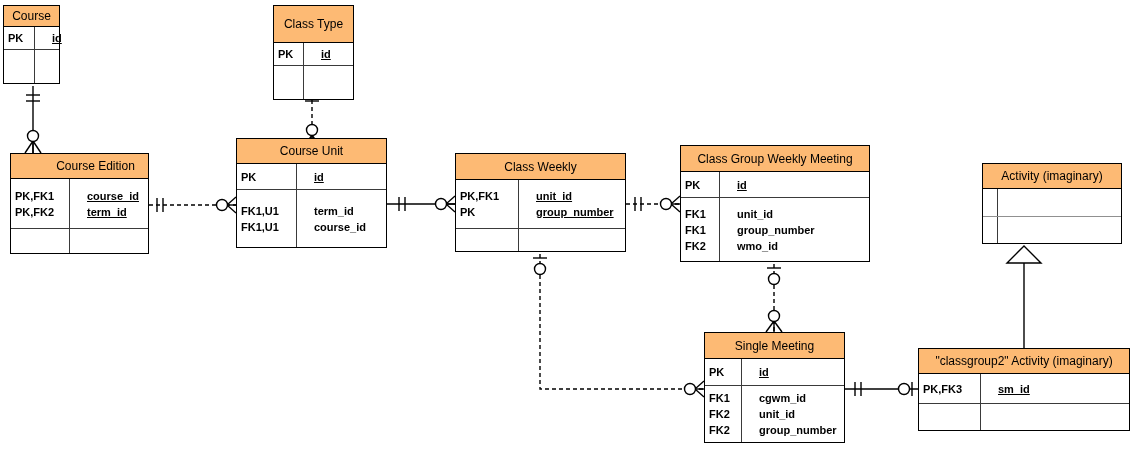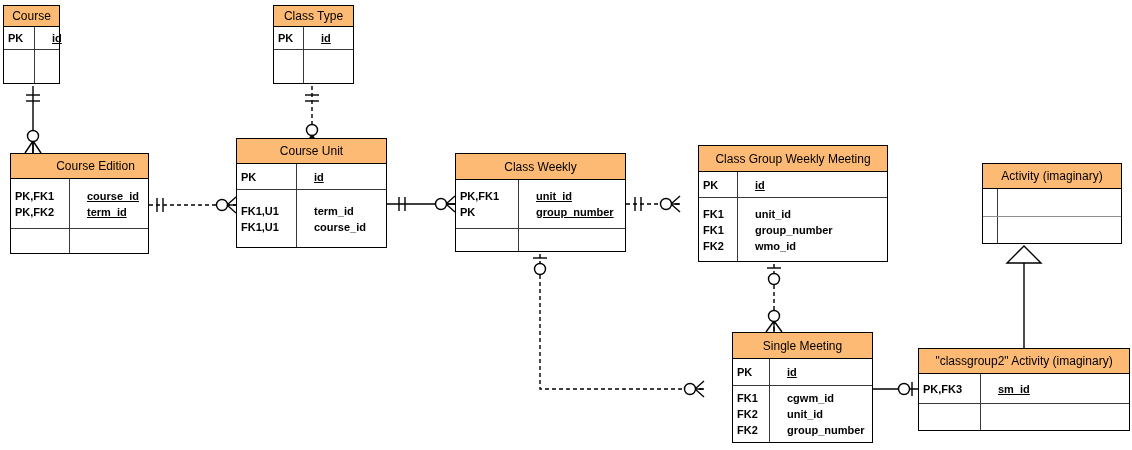--- a/index.html
+++ b/index.html
@@ -145,21 +145,21 @@
           <div class="erow">
             <span class="kcol">PK</span>
             <span class="ncol pk">id</span>
           </div>
         </div>
         <div class="section" style="min-height: 34px;"></div>
       </div>
   </div>
 
   <div class="entity" style="left:273px; top:5px; width:81px; --kw:29px;">
-    <div class="ehead" style="height: 21px;">Class Type</div>
+    <div class="ehead" style="height: 37px;">Class Type</div>
     <div class="sections">
         <div class="section" style="min-height: 22px;">
           <div class="erow">
             <span class="kcol">PK</span>
             <span class="ncol pk">id</span>
           </div>
         </div>
         <div class="section" style="min-height: 34px;"></div>
       </div>
   </div>
@@ -213,21 +213,21 @@
           </div>
           <div class="erow">
             <span class="kcol">PK</span>
             <span class="ncol pk">group_number</span>
           </div>
         </div>
         <div class="section" style="min-height: 23px;"></div>
       </div>
   </div>
 
-  <div class="entity" style="left:680px; top:145px; width:190px;margin-left:18px; --kw:38px;">
+  <div class="entity" style="left:680px; top:145px; width:190px; --kw:38px;">
     <div class="ehead" style="height: 26px;">Class Group Weekly Meeting</div>
     <div class="sections">
         <div class="section" style="min-height: 25px;">
           <div class="erow">
             <span class="kcol">PK</span>
             <span class="ncol pk">id</span>
           </div>
         </div>
         <div class="section" style="min-height: 64px;">
           <div class="erow">
@@ -247,21 +247,21 @@
   </div>
 
   <div class="entity" data-divider="soft" style="left:982px; top:163px; width:140px; --kw:14px;">
     <div class="ehead" style="height: 25px;">Activity (imaginary)</div>
     <div class="sections">
         <div class="section" style="min-height: 27px;"></div>
         <div class="section" style="min-height: 27px;"></div>
       </div>
   </div>
 
-  <div class="entity" style="left:704px; top:332px; width:141px;margin-left:28px; --kw:36px;">
+  <div class="entity" style="left:704px; top:332px; width:141px; --kw:36px;">
     <div class="ehead" style="height: 26px;">Single Meeting</div>
     <div class="sections">
         <div class="section" style="min-height: 26px;">
           <div class="erow">
             <span class="kcol">PK</span>
             <span class="ncol pk">id</span>
           </div>
         </div>
         <div class="section" style="min-height: 57px;">
           <div class="erow">

